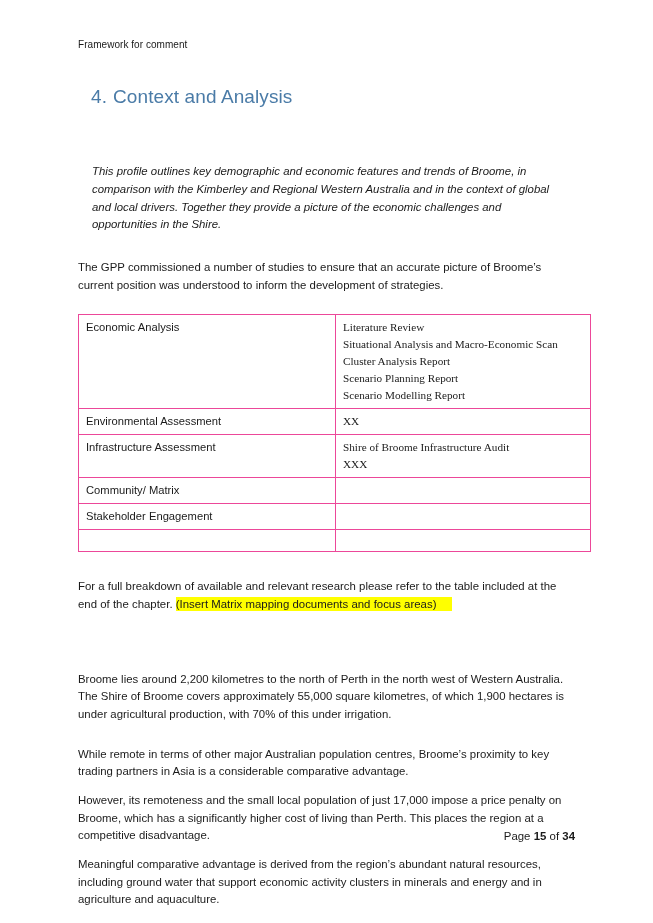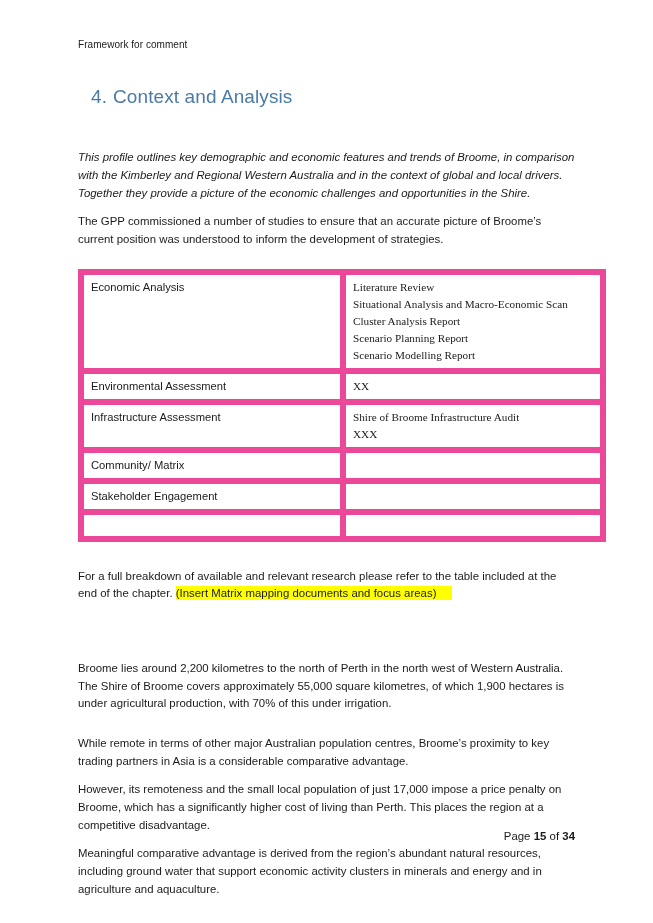--- a/index.html
+++ b/index.html
@@ -65,21 +65,21 @@
     font-size: 11.4px;
     line-height: 1.55;
     color: #1a1a1a;
     letter-spacing: 0.01px;
     text-align: left;
   }
   p.intro {
     font-style: italic;
     font-size: 11.4px;
     line-height: 1.55;
-    margin: 0;
+    margin: 14px;
     color: #1a1a1a;
   }
   .gap-intro   { height: 40px; }
   .gap-p       { height: 11px; }
   .gap-table   { height: 20px; }
   .gap-after-table { height: 26px; }
   .gap-h2-top  { height: 30px; }
   .gap-h2-bot  { height: 27px; }
   .gap-sec     { height: 11px; }
 
@@ -91,21 +91,21 @@
   }
 
   
   table.research-table {
     border-collapse: collapse;
     width: 496px;
     table-layout: fixed;
     margin: 0;
   }
   table.research-table td {
-    border: 6px solid #ec4899;
+    border: 1px solid #ec4899;
     font-size: 11.2px;
     line-height: 1.52;
     color: #1a1a1a;
     padding: 4px 0 4px 7px;
     vertical-align: top;
     letter-spacing: 0.01px;
   }
   table.research-table td.c1 { width: 249px; }
   table.research-table td.c2 { width: 247px; font-family: Liberation Serif, serif; }
   table.research-table td .line { display: block; }

